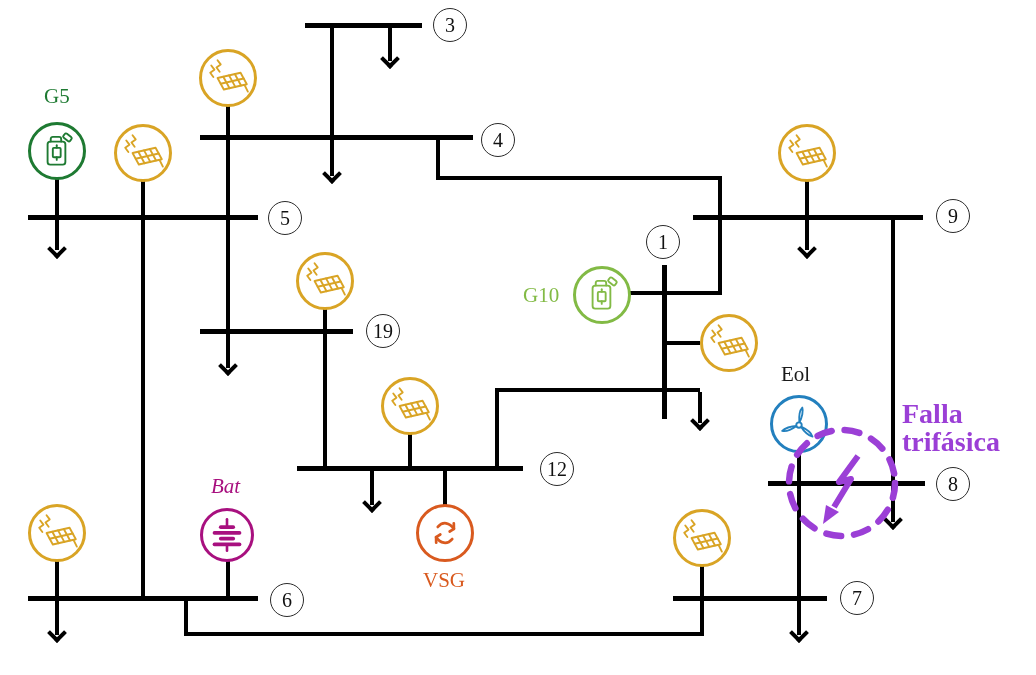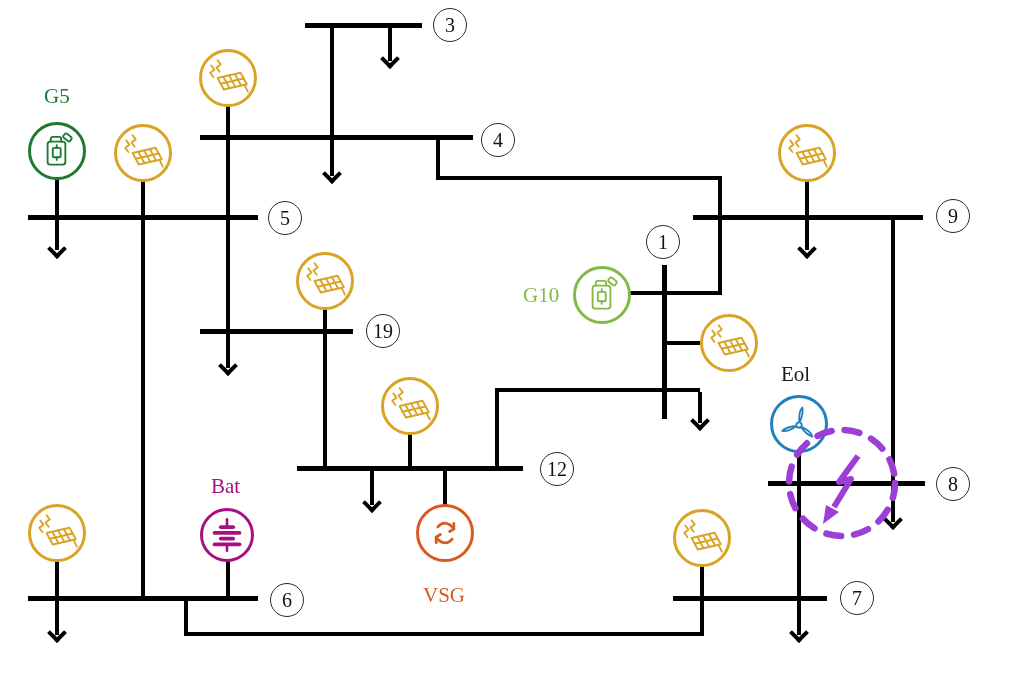--- a/index.html
+++ b/index.html
@@ -28,22 +28,22 @@
   .vsgc{color:var(--c-vsg,#D95A1F);}
   .eolc{color:var(--c-wind,#2380BE);}
   .badge{
     position:absolute;width:34px;height:34px;border-radius:50%;box-sizing:border-box;
     border:1.6px solid #2b2b2b;background:#fff;color:#111;z-index:4;
     display:flex;align-items:center;justify-content:center;font-size:20px;
   }
   .lbl{position:absolute;font-size:21px;z-index:4;white-space:nowrap;}
   .lbl.g5{color:var(--c-generator_g5,#1E7A32);}
   .lbl.g10{color:var(--c-generator_g10,#82BA45);}
-  .lbl.bat{color:var(--c-battery,#A8107F);}
-  .lbl.vsg{color:var(--c-vsg,#D95A1F);margin-top:15px;}
+  .lbl.bat{color:var(--c-battery,#A8107F);font-style:italic;}
+  .lbl.vsg{color:var(--c-vsg,#D95A1F);}
   .lbl.eol{color:#1a1a1a;}
   .fault-text{
     position:absolute;left:902px;top:400px;z-index:6;
     font-size:28px;font-weight:bold;line-height:28px;
     color:var(--c-fault,#9B3FD6);
   }
   .fault-svg{position:absolute;left:778px;top:419px;z-index:5;}
 </style>
 </head>
 <body>
@@ -301,14 +301,18 @@
   <div class="lbl vsg" style="left:423px;top:568px">VSG</div>
   <div class="lbl eol" style="left:781px;top:362px">Eol</div>
 
   <svg class="fault-svg" width="130" height="130" viewBox="0 0 130 130">
     <circle cx="64" cy="64" r="53" fill="none" stroke="var(--c-fault,#9B3FD6)" stroke-width="6.5" stroke-dasharray="15 13" stroke-linecap="round"></circle>
     <g stroke="var(--c-fault,#9B3FD6)" fill="var(--c-fault,#9B3FD6)">
       <polyline points="80,37 61,63 73,60 56,88" fill="none" stroke-width="6" stroke-linejoin="round"></polyline>
       <polygon points="45,105 61,93 48,86" stroke="none"></polygon>
     </g>
   </svg>
+  <div class="fault-text">
+    <div>Falla</div>
+    <div>trifásica</div>
+  </div>
 
 </div>
 
 </body></html>

